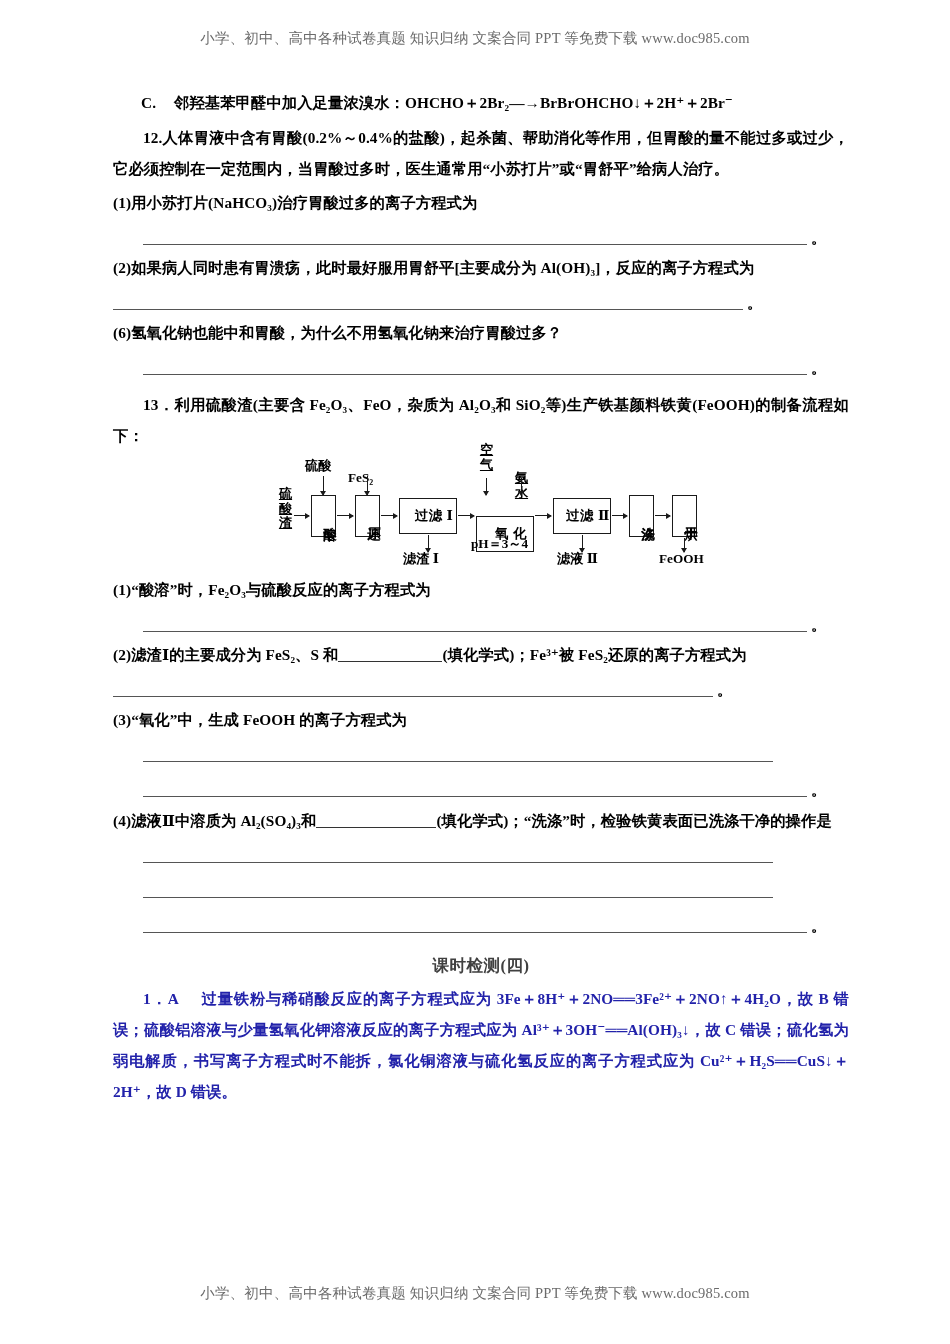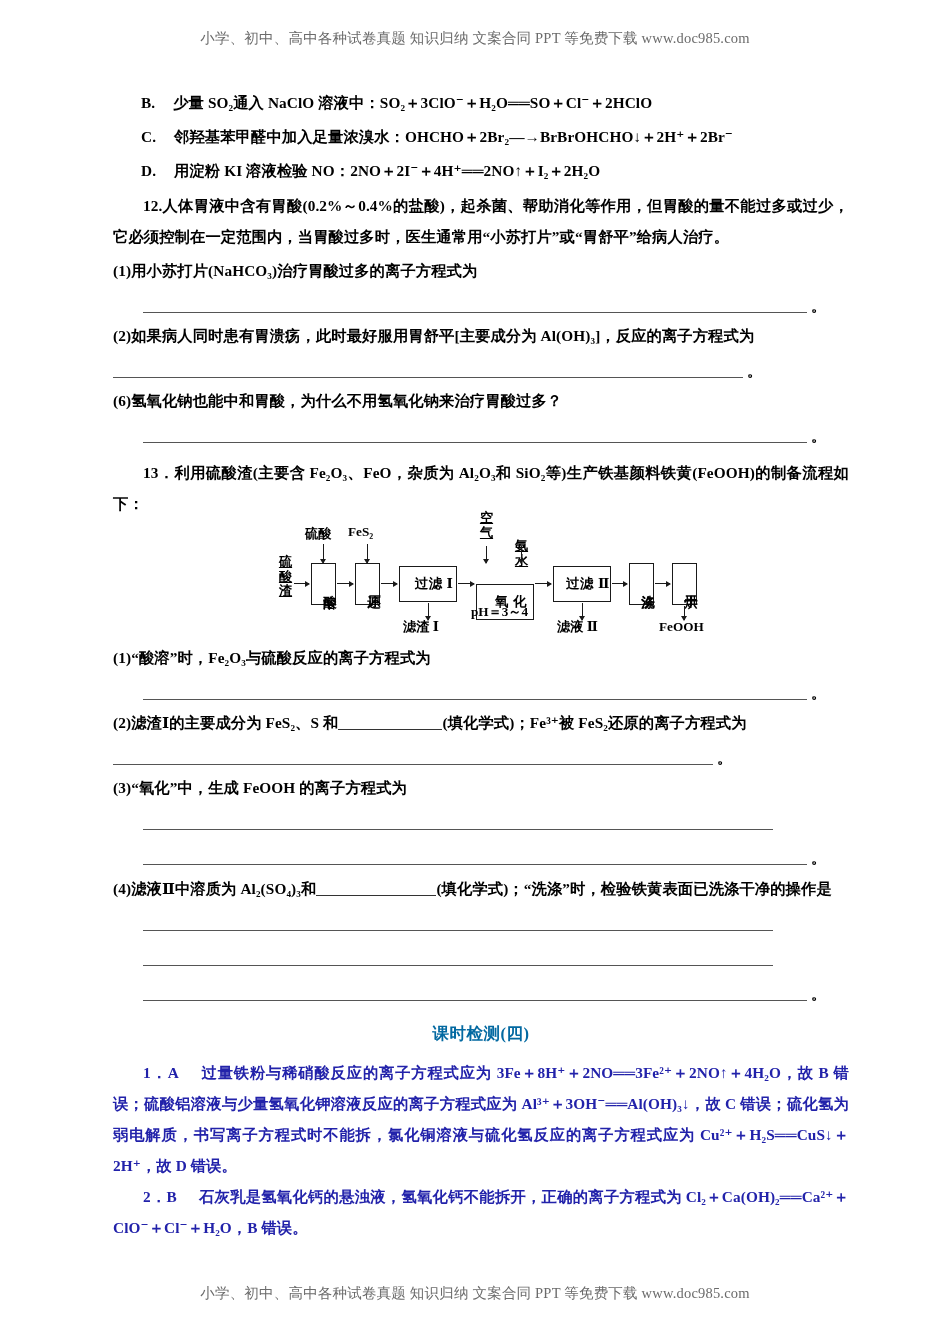--- a/index.html
+++ b/index.html
@@ -162,21 +162,21 @@
     border-top: 5.5px solid #1a1a1a;
     border-left: 3.4px solid transparent;
     border-right: 3.4px solid transparent;
   }
 
   
   .ans-title {
     text-align: center;
     font-size: 16.5px;
     font-weight: bold;
-    color: #0369a1;
+    color: #404040;
     margin: 4px;
     letter-spacing: 0.5px;
   }
   .ans-p {
     font-size: 15.3px;
     font-weight: bold;
     color: #2222aa;
     line-height: 31px;
     margin: 0;
     text-align: justify;
@@ -189,30 +189,22 @@
 </head>
 <body>
 
 <div class="page">
 
   <div class="watermark top">小学、初中、高中各种试卷真题 知识归纳 文案合同 PPT 等免费下载  www.doc985.com</div>
 
   <div class="content">
 
     <div class="opt">
-      <span>B.</span>
-      <span class="sp"></span><span>少量 SO₂通入 NaClO 溶液中：SO₂＋3ClO⁻＋H₂O══SO＋Cl⁻＋2HClO</span>
-    </div>
-    <div class="opt">
       <span>C.</span>
       <span class="sp"></span><span>邻羟基苯甲醛中加入足量浓溴水：OHCHO＋2Br₂—→BrBrOHCHO↓＋2H⁺＋2Br⁻</span>
-    </div>
-    <div class="opt">
-      <span>D.</span>
-      <span class="sp"></span><span>用淀粉 KI 溶液检验 NO：2NO＋2I⁻＋4H⁺══2NO↑＋I₂＋2H₂O</span>
     </div>
 
     <p class="para indent" style="margin-top:3px;">12.人体胃液中含有胃酸(0.2%～0.4%的盐酸)，起杀菌、帮助消化等作用，但胃酸的量不能过多或过少，它必须控制在一定范围内，当胃酸过多时，医生通常用“小苏打片”或“胃舒平”给病人治疗。</p>
 
     <p class="sub" style="margin-top:4px;">(1)用小苏打片(NaHCO₃)治疗胃酸过多的离子方程式为</p>
     <div class="blankrow">
       <div class="rule" style="left:30px; width:664px;"></div>
       <div class="period" style="left:698px;">。</div>
     </div>
 
@@ -236,21 +228,21 @@
         <div class="flabel stack" style="left:0px; top:30px; width:15px;">硫酸渣</div>
         <div class="harrow" style="left:16px; top:58px; width:15px;"></div>
 
         <div class="flabel" style="left:27px; top:2px;">硫酸</div>
         <div class="varrow" style="left:45px; top:19px; height:19px;"></div>
         <div class="fbox" style="left:33px; top:38px; width:25px; height:42px;">
           <span style="writing-mode:vertical-rl; text-orientation:upright;">酸溶</span>
         </div>
         <div class="harrow" style="left:59px; top:58px; width:16px;"></div>
 
-        <div class="flabel" style="left:70px; top:0;">FeS₂</div>
+        <div class="flabel" style="left:70px; top:14px;">FeS₂</div>
         <div class="varrow" style="left:89px; top:19px; height:19px;"></div>
         <div class="fbox" style="left:77px; top:38px; width:25px; height:42px;">
           <span style="writing-mode:vertical-rl; text-orientation:upright;">还原</span>
         </div>
         <div class="harrow" style="left:103px; top:58px; width:16px;"></div>
 
         <div class="fbox" style="left:121px; top:41px; width:58px; height:36px;">
           <span>过滤 Ⅰ</span>
         </div>
         <div class="varrow" style="left:150px; top:78px; height:17px;"></div>
@@ -320,25 +312,22 @@
     <div class="blankrow">
       <div class="rule" style="left:30px; width:630px;"></div>
     </div>
     <div class="blankrow">
       <div class="rule" style="left:30px; width:664px;"></div>
       <div class="period" style="left:698px;">。</div>
     </div>
 
     <p class="ans-title" style="margin-top:14px;">课时检测(四)</p>
 
-    <p class="ans-p indent" style="margin-top:12px;">
+    <p class="ans-p indent" style="margin-top:6px;">
       <span>1．</span><span>A</span><span class="sp-lg"></span><span>过量铁粉与稀硝酸反应的离子方程式应为 3Fe＋8H⁺＋2NO══3Fe²⁺＋2NO↑＋4H₂O，故 B 错误；硫酸铝溶液与少量氢氧化钾溶液反应的离子方程式应为 Al³⁺＋3OH⁻══Al(OH)₃↓，故 C 错误；硫化氢为弱电解质，书写离子方程式时不能拆，氯化铜溶液与硫化氢反应的离子方程式应为 Cu²⁺＋H₂S══CuS↓＋2H⁺，故 D 错误。</span>
     </p>
 
-    <p class="ans-p indent">
-      <span>2．</span><span>B</span><span class="sp-lg"></span><span>石灰乳是氢氧化钙的悬浊液，氢氧化钙不能拆开，正确的离子方程式为 Cl₂＋Ca(OH)₂══Ca²⁺＋ClO⁻＋Cl⁻＋H₂O，B 错误。</span>
-    </p>
 
   </div>
 
   <div class="watermark bottom">小学、初中、高中各种试卷真题 知识归纳 文案合同 PPT 等免费下载  www.doc985.com</div>
 
 </div>
 
 </body></html>

